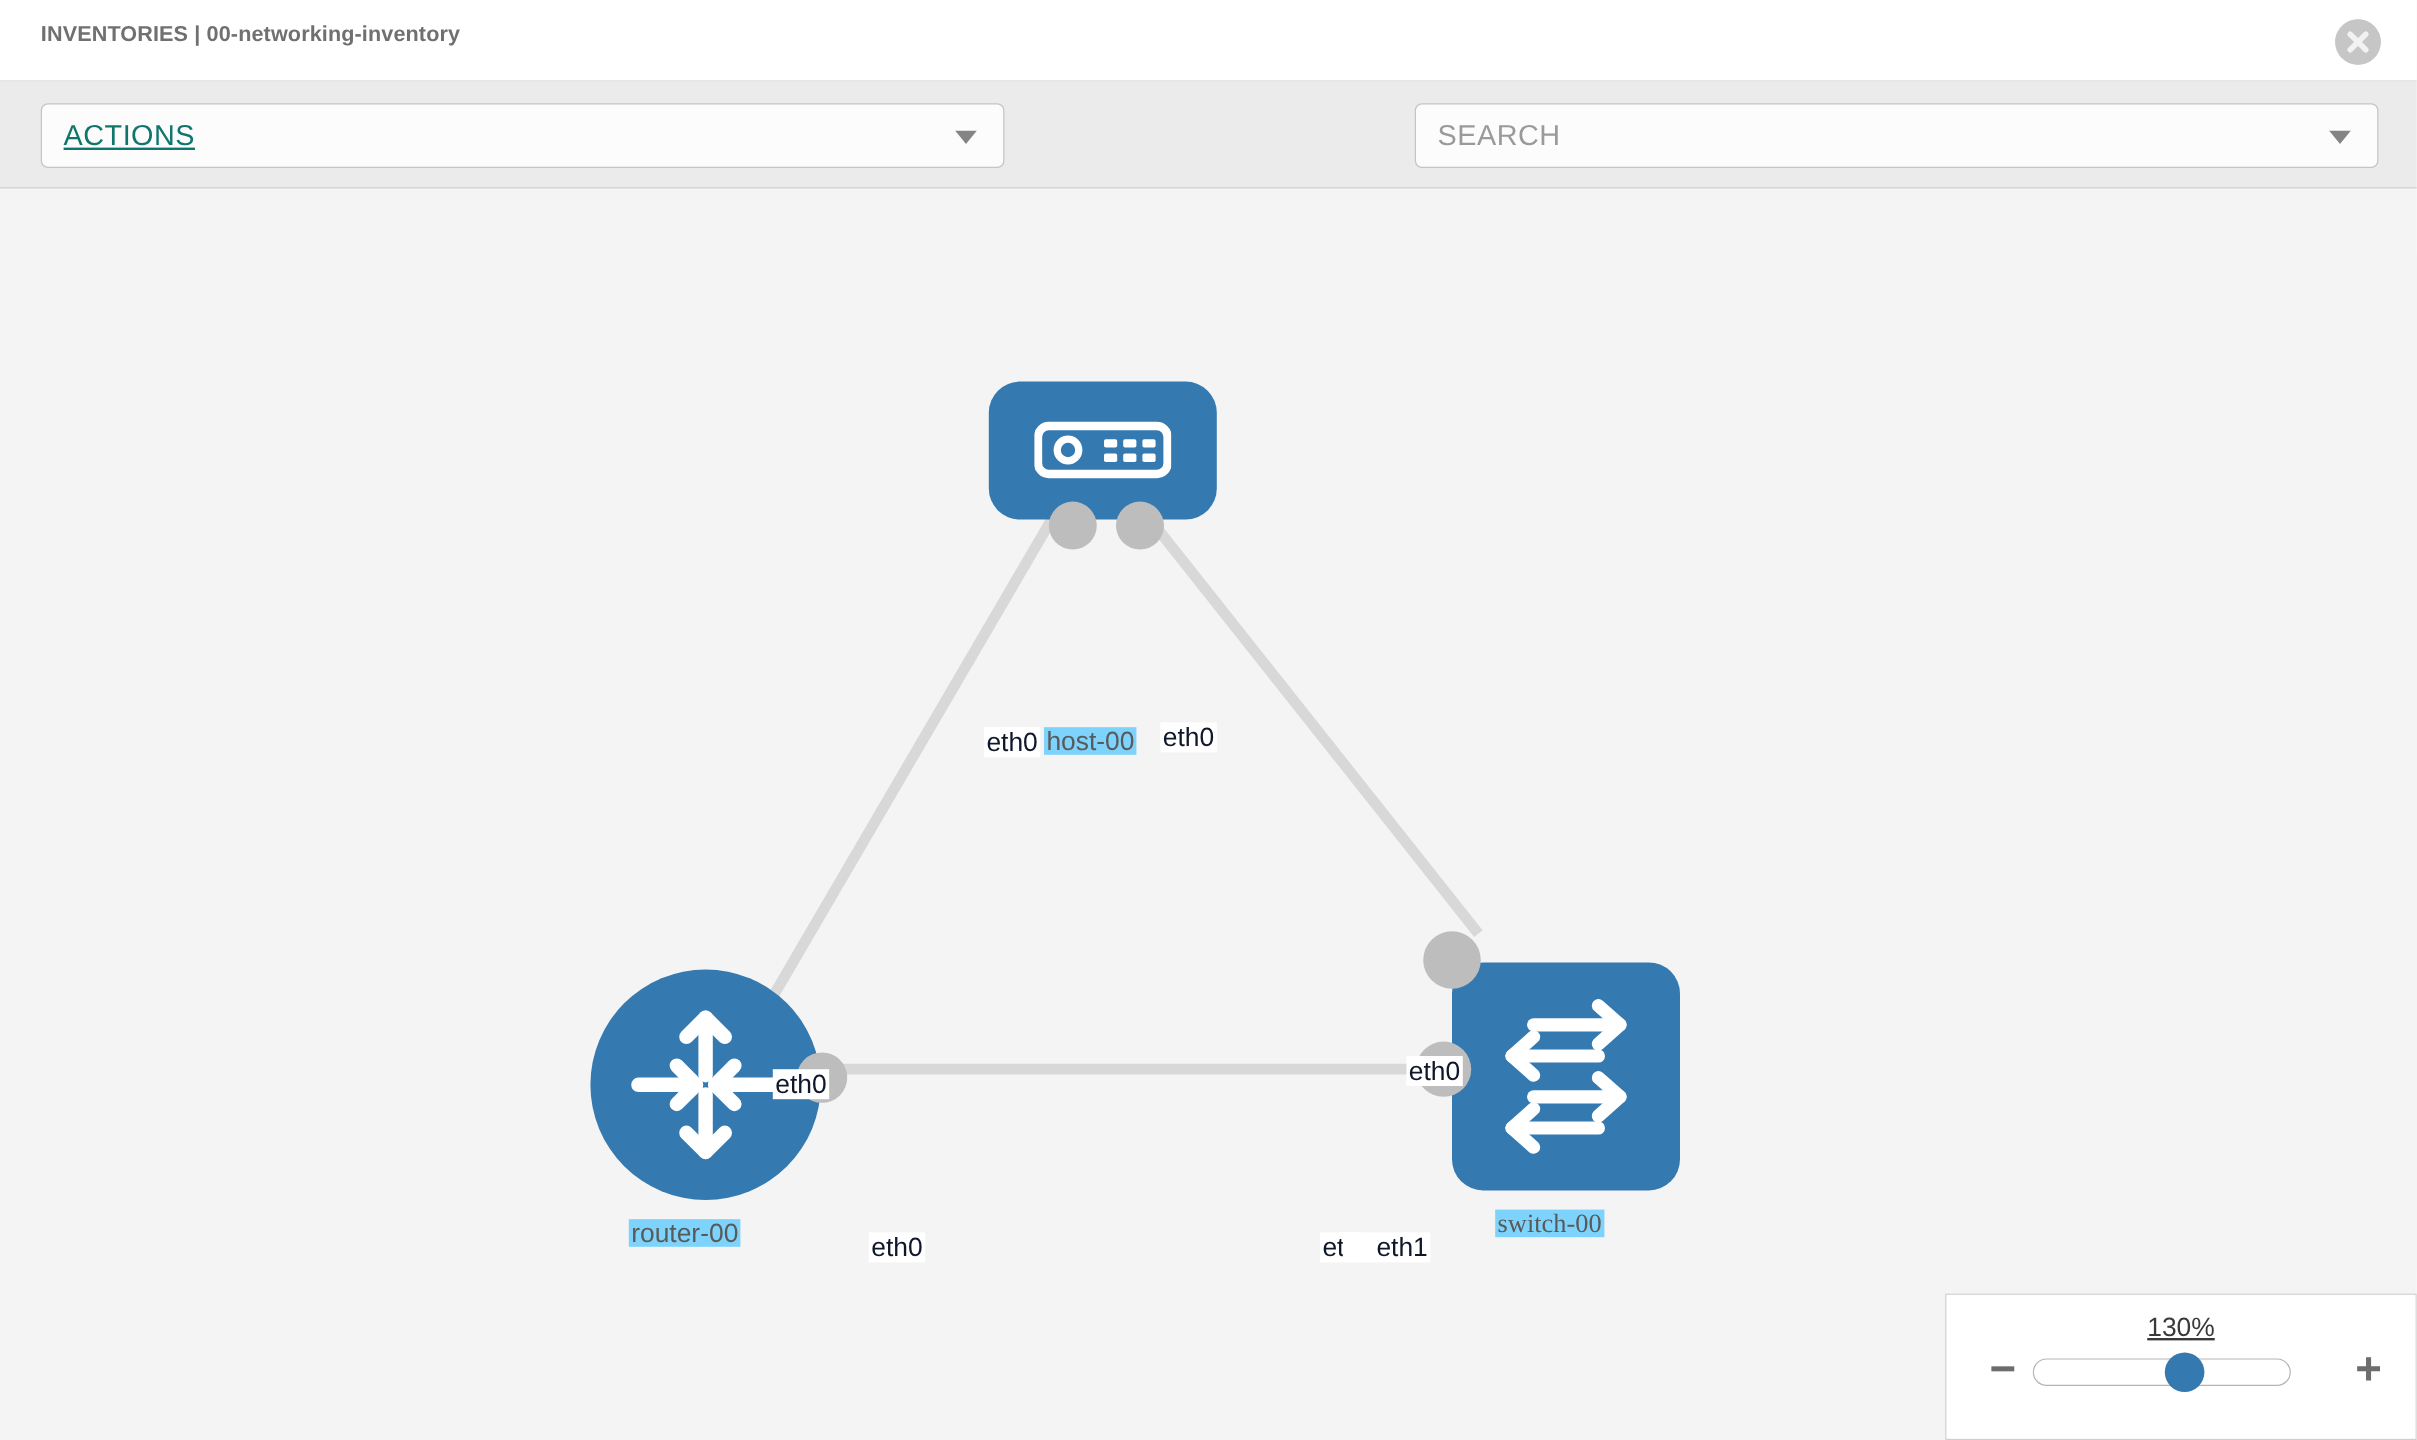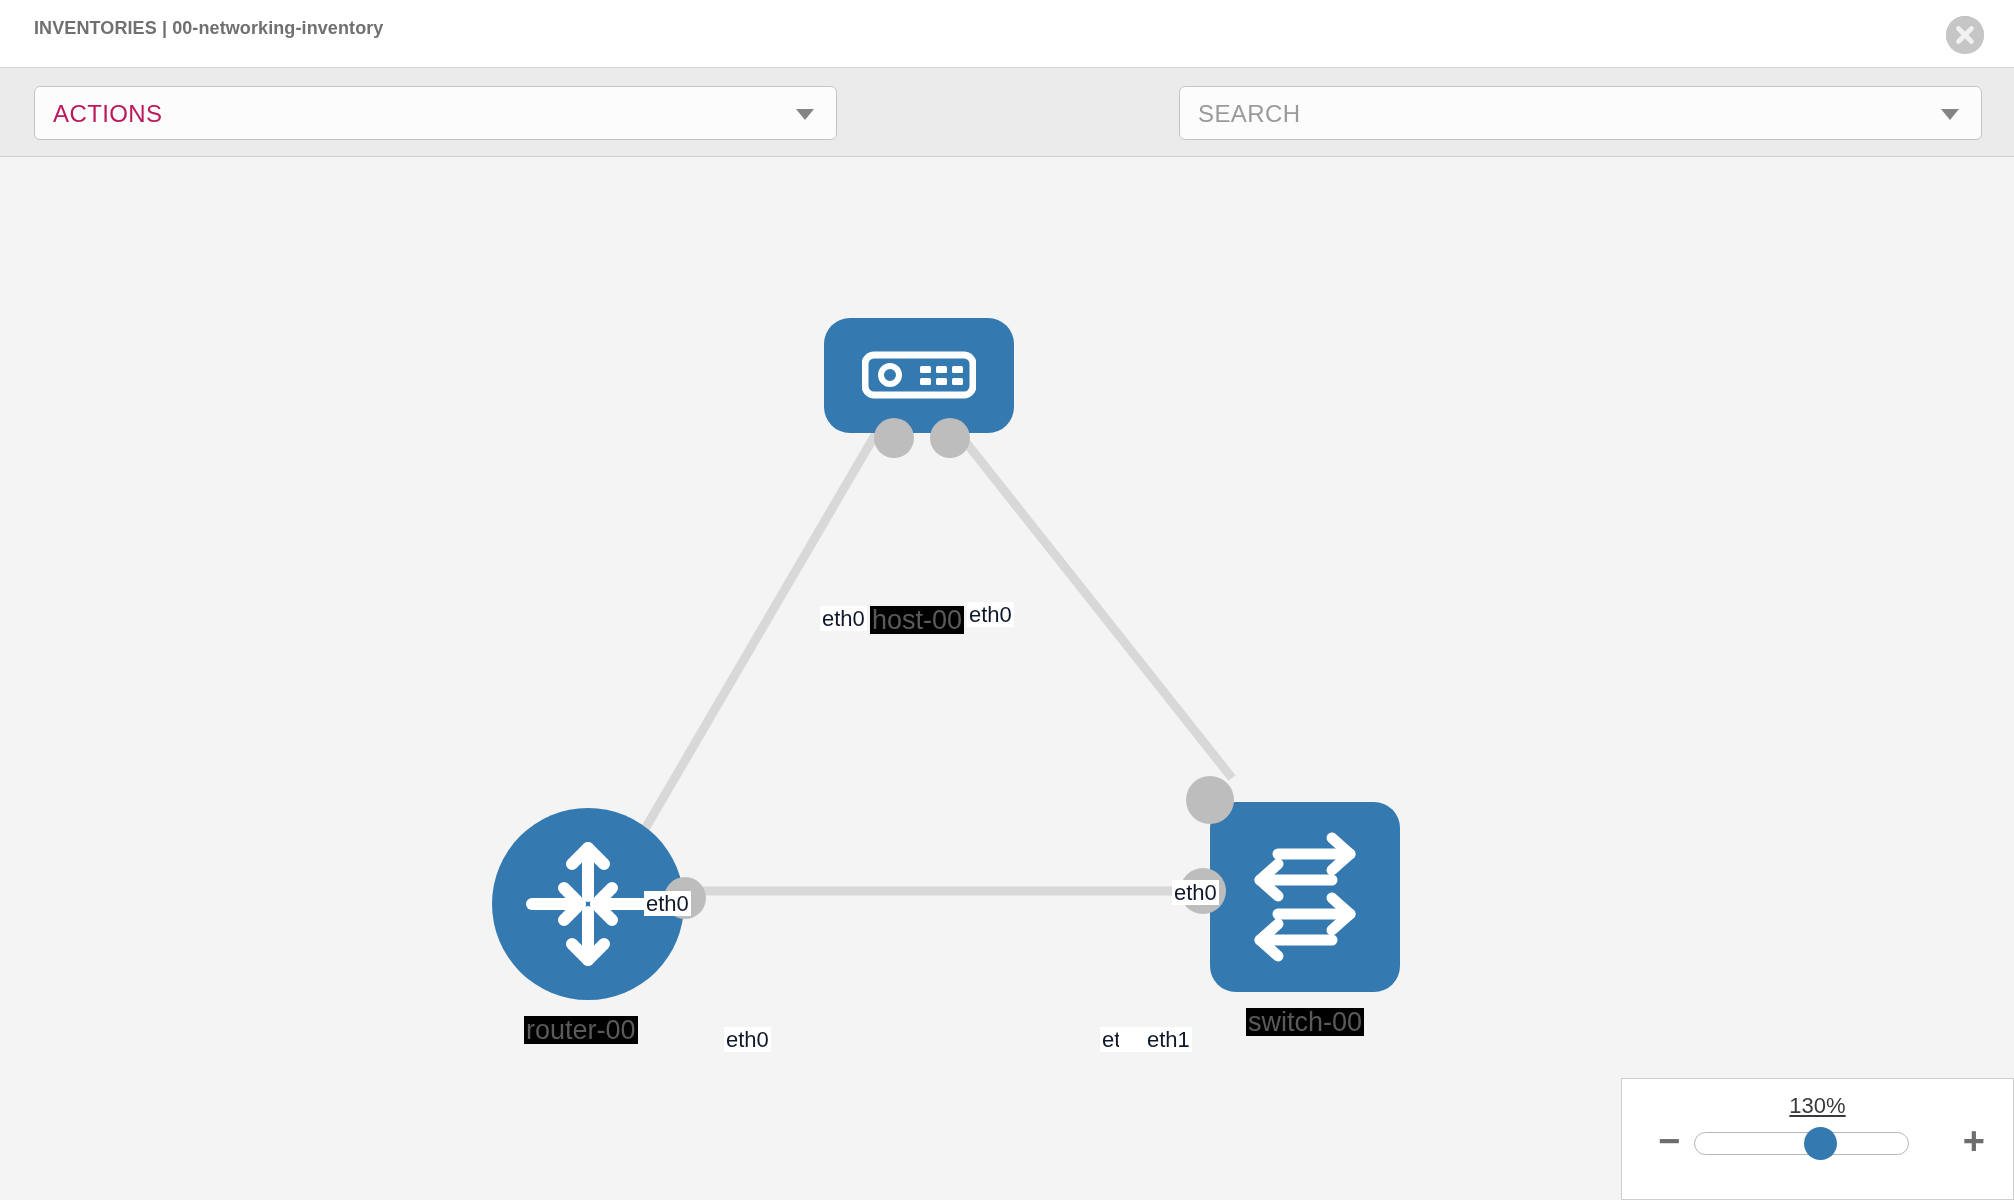--- a/index.html
+++ b/index.html
@@ -66,22 +66,23 @@
     height: 54px;
     background: #fcfcfc;
     border: 1px solid #c4c4c4;
     border-radius: 6px;
   }
   .actions-label {
     position: absolute;
     left: 18px;
     top: 13px;
     font-size: 24px;
-    color: #be185d;
+    color: #0f766e;
     letter-spacing: 0.4px;
+    text-decoration: underline;
   }
   .caret {
     position: absolute;
     right: 22px;
     top: 22px;
     width: 0; height: 0;
     border-left: 9px solid transparent;
     border-right: 9px solid transparent;
     border-top: 11px solid #848484;
   }
@@ -135,23 +136,23 @@
     cursor: pointer;
   }
   .node-shape {
     position: absolute;
     background: #3479b0;
   }
   .node-shape.rounded { border-radius: 26px; }
   .node-shape.circle  { border-radius: 50%; }
   .node-label {
     position: absolute;
-    font-size: 27px;
+    font-size: 22px;
     color: #5a5a5a;
-    background: #000000;
+    background: #7dd3fc;
     white-space: nowrap;
     line-height: 1.05;
     padding: 0 2px;
   }
 
   
   .stub {
     position: absolute;
     background: #bdbdbd;
     border-radius: 50%;
@@ -337,21 +338,21 @@
 
           <path d="M38 82 L110 82"></path>
           <path d="M92 66 L110 82 L92 98"></path>
 
           <path d="M92 108 L20 108"></path>
           <path d="M38 92 L20 108 L38 124"></path>
         </g>
       </svg>
       <div class="stub" style="left:-24px; top:-26px; width:48px; height:48px;"></div>
       <div class="stub" style="left:-30px; top:66px; width:46px; height:46px;"></div>
-      <div class="node-label" style="left:36px; top:206px;">switch-00</div>
+      <div class="node-label" style="left:36px; top:206px;font-family:Liberation Serif, serif;">switch-00</div>
     </div>
 
     <div class="iface" style="left:1172px; top:722px;">eth0</div>
     <div class="iface" style="left:1100px; top:869px;">eth</div>
     <div class="iface" style="left:1119px; top:869px;padding-left:28px;">eth1</div>
 
   </div>
 
   <div class="zoom-panel">
     <div class="zoom-value">130%</div>

